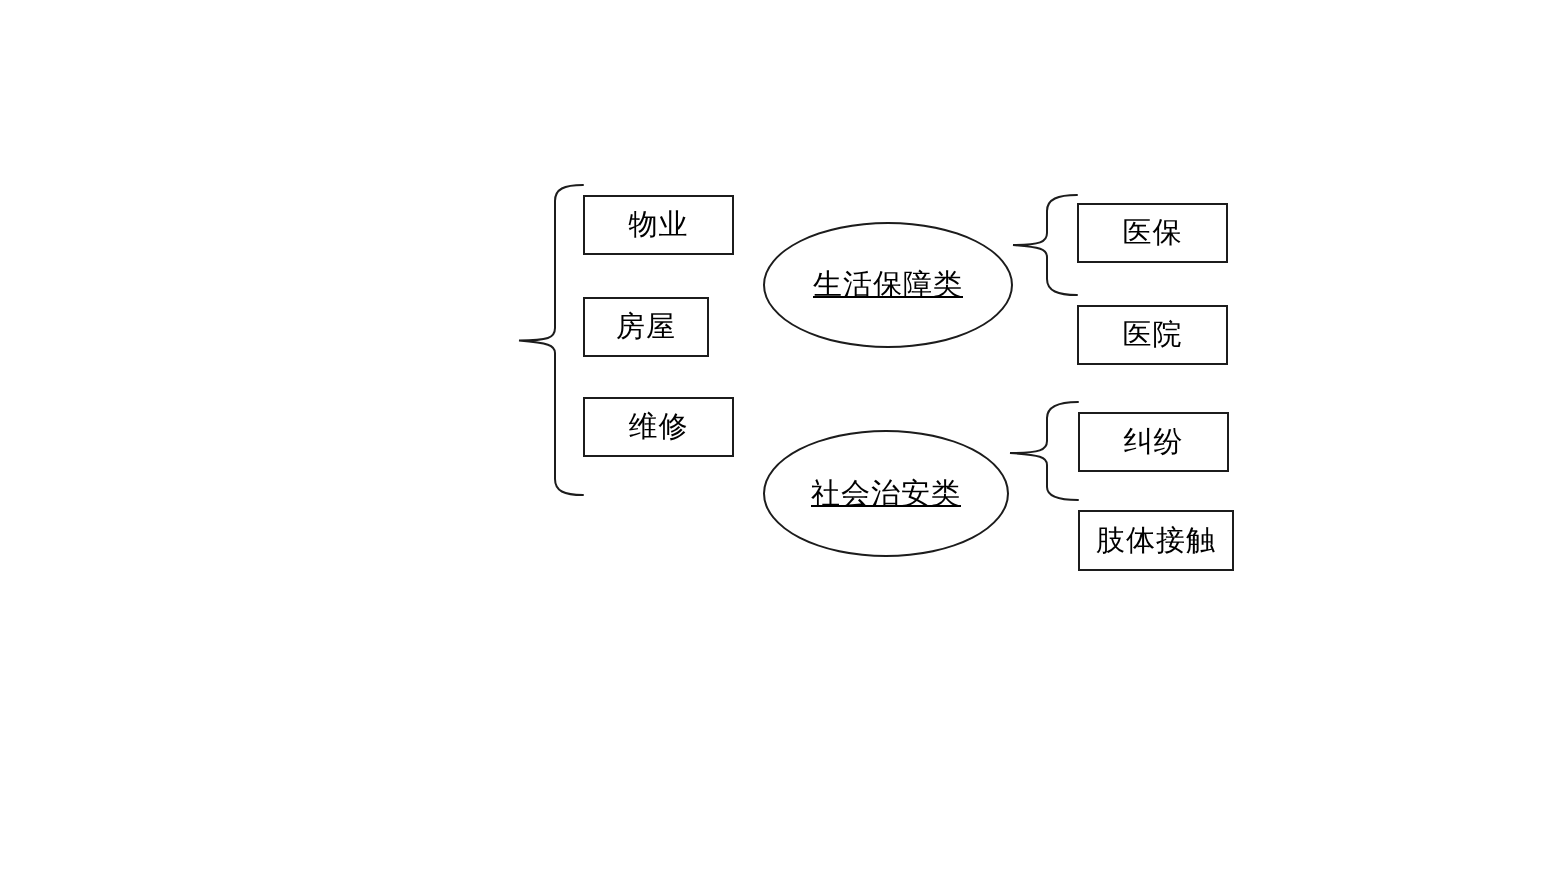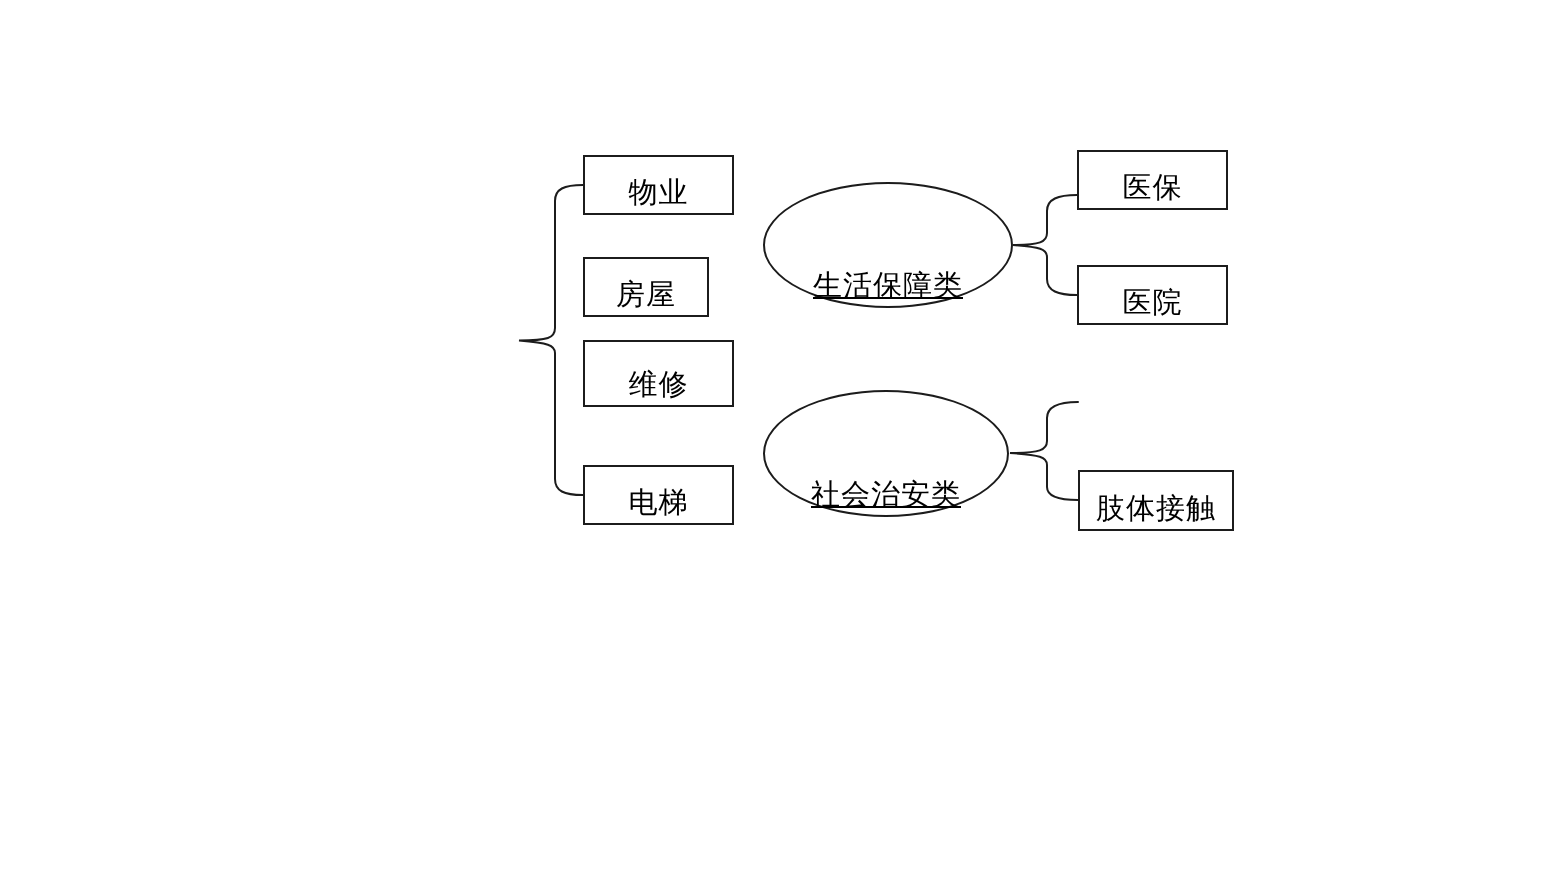--- a/index.html
+++ b/index.html
@@ -27,28 +27,29 @@
   }
   .connectors path{
     stroke:var(--stroke);
     stroke-width:2;
     fill:none;
     stroke-linecap:round;
   }
   .node{
     position:absolute;
     display:flex;
-    align-items:flex-end;
+    align-items:center;
     justify-content:center;
     font-size:29px;
     letter-spacing:1px;
     color:var(--text);
     background:var(--background);
     border:2px solid var(--stroke);
     white-space:nowrap;
+    margin-top:40px;
   }
   .node.ellipse{
     border-radius:50%;
     text-decoration:underline;
   }
   .node.rect{
     border-radius:0;
   }
 </style>
 </head>
@@ -61,37 +62,37 @@
     <path d="M 1077 195 C 1058 195 1047 199 1047 211 L 1047 233 C 1047 242 1040 245 1013 245 C 1040 247 1047 249 1047 257 L 1047 279 C 1047 291 1058 295 1077 295"></path>
     <path d="M 1078 402 C 1059 402 1047 406 1047 418 L 1047 441 C 1047 450 1040 453 1010 453 C 1040 455 1047 457 1047 465 L 1047 487 C 1047 496 1059 500 1078 500"></path>
   </svg>
 
   <div class="node rect" style="left:583px;top:155px;width:151px;height:60px;">
     <span>物业</span>
   </div>
   <div class="node rect" style="left:583px;top:257px;width:126px;height:60px;">
     <span>房屋</span>
   </div>
-  <div class="node rect" style="left:583px;top:340px;width:151px;height:67px;">
+  <div class="node rect" style="left:583px;top:357px;width:151px;height:60px;">
     <span>维修</span>
-  </div>
-  <div class="node rect" style="left:583px;top:465px;width:151px;height:60px;">
-    <span>电梯</span>
   </div>
 
   <div class="node ellipse" style="left:763px;top:182px;width:250px;height:126px;">
     <span>生活保障类</span>
   </div>
-  <div class="node rect" style="left:1077px;top:150px;width:151px;height:60px;">
+  <div class="node rect" style="left:1077px;top:163px;width:151px;height:60px;">
     <span>医保</span>
   </div>
   <div class="node ellipse" style="left:763px;top:390px;width:246px;height:127px;">
     <span>社会治安类</span>
   </div>
 
   <div class="node rect" style="left:1077px;top:265px;width:151px;height:60px;">
     <span>医院</span>
   </div>
+  <div class="node rect" style="left:1078px;top:372px;width:151px;height:60px;">
+    <span>纠纷</span>
+  </div>
   <div class="node rect" style="left:1078px;top:470px;width:156px;height:61px;">
     <span>肢体接触</span>
   </div>
 
 </div>
 
 </body></html>

